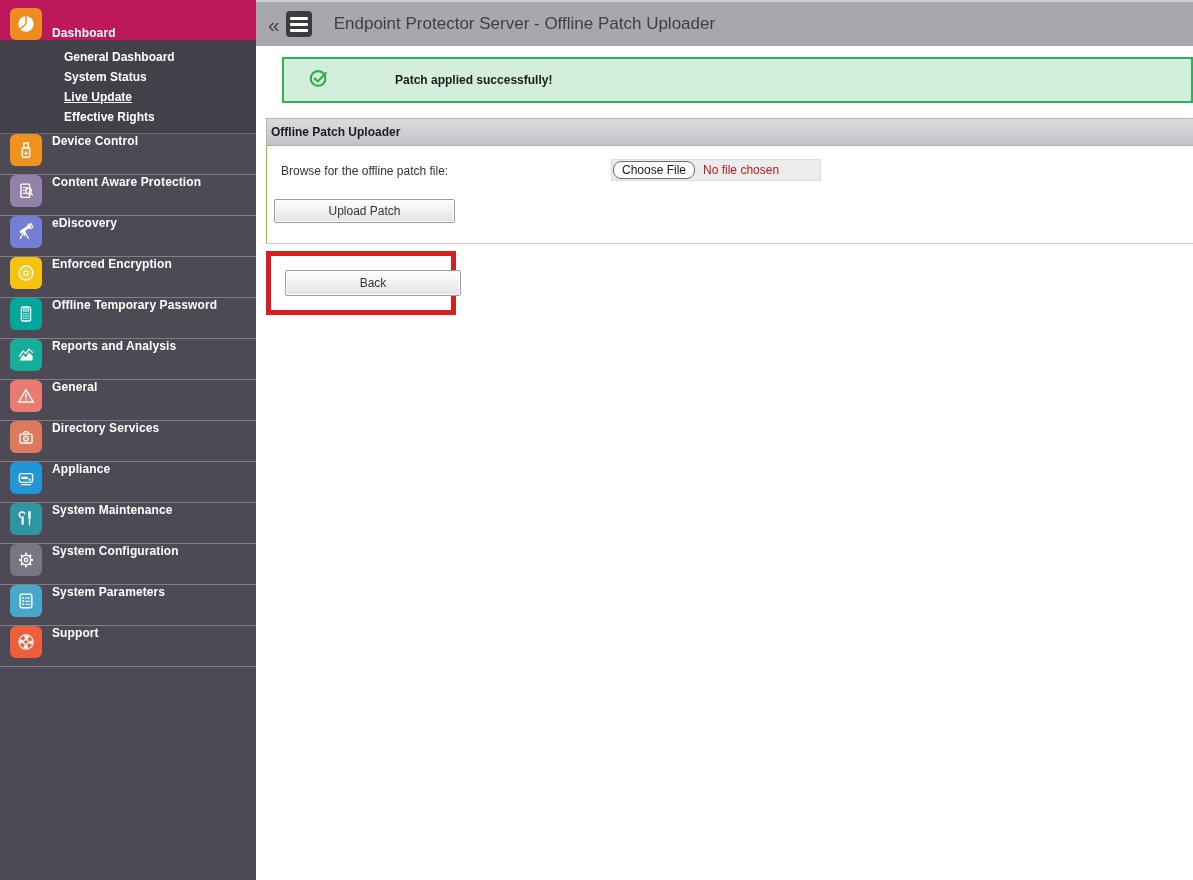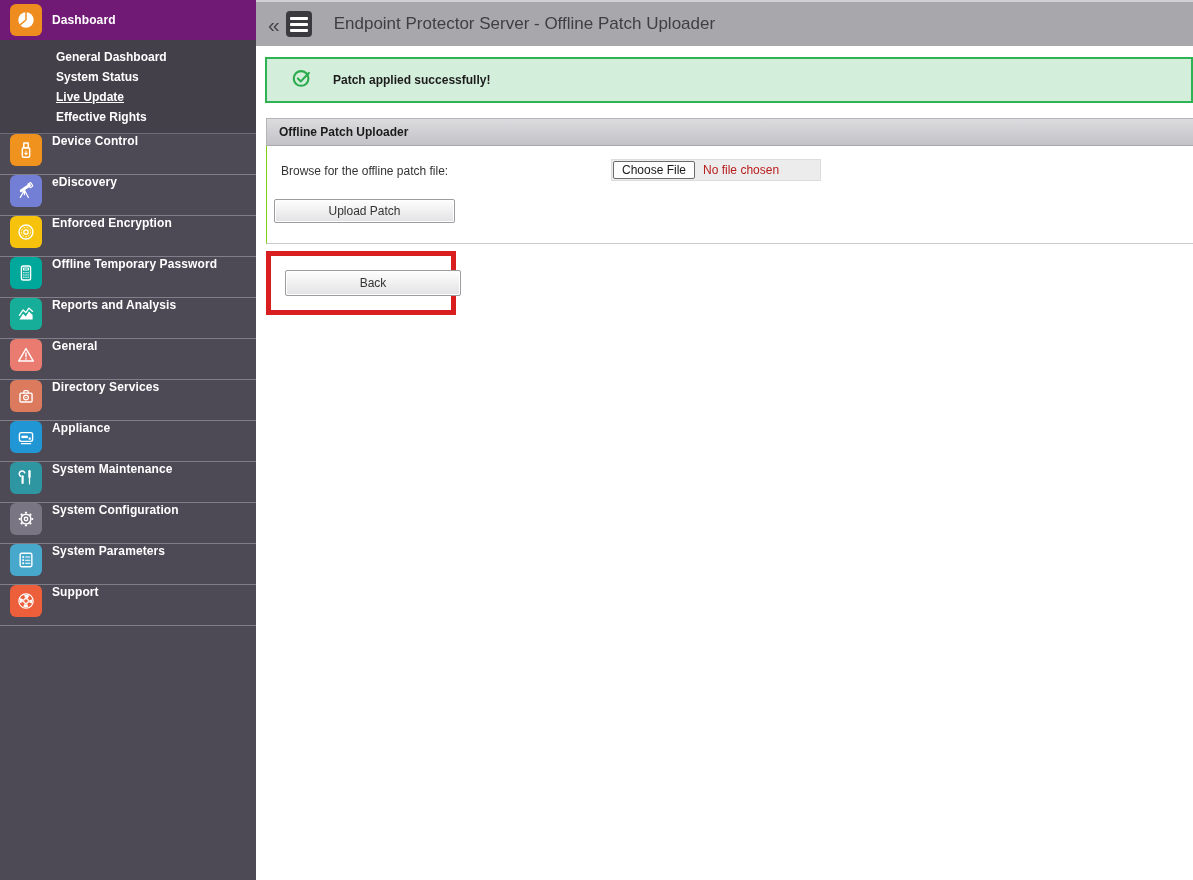--- a/index.html
+++ b/index.html
@@ -3,63 +3,63 @@
 <meta charset="utf-8">
 <style>
   * { margin:0; padding:0; box-sizing:border-box; }
   html,body { width:1193px; height:880px; overflow:hidden;
     font-family:"Liberation Sans","DejaVu Sans",sans-serif; background:#fff; }
 
   
   .sidebar { position:absolute; left:0; top:0; width:256px; height:880px;
     background:#4d4a55; }
   .side-row { display:flex; align-items:center; height:40px; cursor:pointer; }
-  .side-row.active { background:#701a75; }
+  .side-row.active { background:#be185d;align-items:flex-end; }
   .side-item { display:flex; align-items:flex-start; height:41px;
     border-bottom:1px solid #807e89; cursor:pointer; }
   .icon-box { width:32px; height:32px; min-width:32px; border-radius:6px;
     margin-left:10px; display:flex; align-items:center; justify-content:center; }
   .icon-box svg { width:22px; height:22px; display:block; }
   .side-label { color:#ffffff; font-size:12px; font-weight:bold; margin-left:10px;
     letter-spacing:.1px; }
-  .submenu { background:#434049; padding:7px 0 6px 4px; border-bottom:1px solid #6e6b76; }
+  .submenu { background:#434049; padding:7px 0 6px 12px; border-bottom:1px solid #6e6b76; }
   .submenu-item { display:block; color:#fff; font-size:12px; font-weight:bold;
     line-height:20px; padding-left:52px; text-decoration:none; cursor:pointer; }
   .submenu-item.current { text-decoration:underline; }
 
   
   .main { position:absolute; left:256px; top:0; width:937px; height:880px; background:#fff; }
   .top-header { height:46px; background:#a8a8ac; border-top:2px solid #cfd0d2;
     display:flex; align-items:center; }
   .collapse-glyph { font-size:21px; color:#454549; margin-left:12px; cursor:pointer;
     line-height:1; }
   .menu-square { width:26px; height:26px; background:#3b3a3e; border-radius:4px;
     margin-left:6px; display:flex; flex-direction:column; justify-content:center;
     gap:3px; padding:0 4px; cursor:pointer; }
   .menu-square i { display:block; height:3px; background:#fff; border-radius:1px; }
   .page-title { font-size:17px; color:#3f3f42; margin-left:22px; }
 
-  .alert-success { margin:11px 0 0 9px; height:46px; background:#d3eeda;
-    border:2px solid #2eb254; display:flex; align-items:center; padding-left:24px; }
+  .alert-success { margin:11px 0 0 26px; height:46px; background:#d3eeda;
+    border:2px solid #2eb254; display:flex; align-items:center; padding-left:24px;gap:45px; }
   .alert-success svg { width:22px; height:22px; }
   .alert-text { font-size:12px; color:#1c1c1c; margin-left:20px; font-weight:bold; }
 
   .panel { margin:15px 0 0 10px; }
   .panel-header { height:28px; line-height:26px;
     background:linear-gradient(#dcdcdf,#c3c3c7);
     border:1px solid #b4b4b8; border-right:none; border-bottom:1px solid #a9a9ad;
-    font-size:12px; font-weight:bold; color:#1b1b1b; padding-left:12px; }
+    font-size:12px; font-weight:bold; color:#1b1b1b; padding-left:4px; }
   .panel-body { position:relative; height:98px; background:#fff;
     border-left:1px solid #84cc16; border-bottom:1px solid #cbcbcd; }
   .browse-label { position:absolute; left:14px; top:18px; font-size:12px; color:#333; }
   .file-control { position:absolute; left:344px; top:13px; width:210px; height:22px;
     background:#ececec; border:1px solid #dcdcdd; display:flex; align-items:center;
     cursor:pointer; }
   .choose-file-btn { height:18px; margin-left:1px; padding:0 8px; font-size:12px;
-    color:#191919; background:#fdfdfd; border:1px solid #6b6b6b; border-radius:2px;
+    color:#191919; background:#fdfdfd; border:1px solid #6b6b6b; border-radius:8px;
     cursor:pointer; font-family:inherit; }
   .file-status { font-size:12px; color:#b91c1c; margin-left:8px; white-space:nowrap; }
   .btn { display:block; height:24px; font-size:12px; color:#333; text-align:center;
     background:linear-gradient(#fefefe,#e2e2e4); border:1px solid #9d9da1;
     border-radius:2px; box-shadow:inset 0 0 0 1px #fff; cursor:pointer;
     font-family:inherit; }
   .upload-btn { position:absolute; left:7px; top:53px; width:181px; }
   .back-annotation { margin:7px 0 0 10px; width:190px; border:5px solid #d81e1e;
     padding:14px; background:#fff; }
   .back-btn { width:176px; height:26px; }
@@ -87,20 +87,31 @@
       <span class="icon-box" style="background: rgb(240, 146, 30); --bg: #f0921e;">
         <svg viewBox="0 0 24 24">
           <rect x="8" y="9.5" width="8" height="10.5" rx="1.5" stroke="#fff" fill="none" stroke-linecap="round" stroke-linejoin="round" stroke-width="1.6"></rect>
    <rect x="9.6" y="4.4" width="4.8" height="5.1" stroke="#fff" fill="none" stroke-linecap="round" stroke-linejoin="round" stroke-width="1.6"></rect>
    <path d="M12 13 v4 M10.5 15.5 l1.5 1.5 1.5-1.5" stroke="#fff" fill="none" stroke-linecap="round" stroke-linejoin="round" stroke-width="1.1"></path>
         </svg>
       </span>
       <span class="side-label">Device Control</span>
     </div>
     <div class="side-item">
+      <span class="icon-box" style="background: rgb(145, 129, 171); --bg: #9181ab;">
+        <svg viewBox="0 0 24 24">
+          <rect x="6.5" y="4.5" width="9.5" height="14.5" rx="1" stroke="#fff" fill="none" stroke-linecap="round" stroke-linejoin="round" stroke-width="1.5"></rect>
+   <path d="M8.8 8.5 h5 M8.8 11.5 h3 M8.8 14.5 h3" stroke="#fff" fill="none" stroke-linecap="round" stroke-linejoin="round" stroke-width="1.2"></path>
+   <circle cx="14.8" cy="12" r="3" stroke="#fff" fill="none" stroke-linecap="round" stroke-linejoin="round" stroke-width="1.4"></circle>
+   <path d="M17 14.2 L18.8 16" stroke="#fff" fill="none" stroke-linecap="round" stroke-linejoin="round" stroke-width="1.6"></path>
+        </svg>
+      </span>
+      <span class="side-label">Content Aware Protection</span>
+    </div>
+    <div class="side-item">
       <span class="icon-box" style="background: rgb(115, 127, 212); --bg: #737fd4;">
         <svg viewBox="0 0 24 24">
           <path d="M6.8 11.8 L15.8 5.8" stroke="#fff" stroke-width="3.2" stroke-linecap="round"></path>
    <rect x="15" y="3.2" width="3.6" height="4.6" rx="0.6" transform="rotate(-33 16.8 5.5)" stroke="#fff" fill="none" stroke-linecap="round" stroke-linejoin="round" stroke-width="1.3"></rect>
    <path d="M10.3 11 L5.8 19 M10.3 11 L14.6 19 M10.3 12 V16" stroke="#fff" fill="none" stroke-linecap="round" stroke-linejoin="round" stroke-width="1.3"></path>
         </svg>
       </span>
       <span class="side-label">eDiscovery</span>
     </div>
     <div class="side-item">

